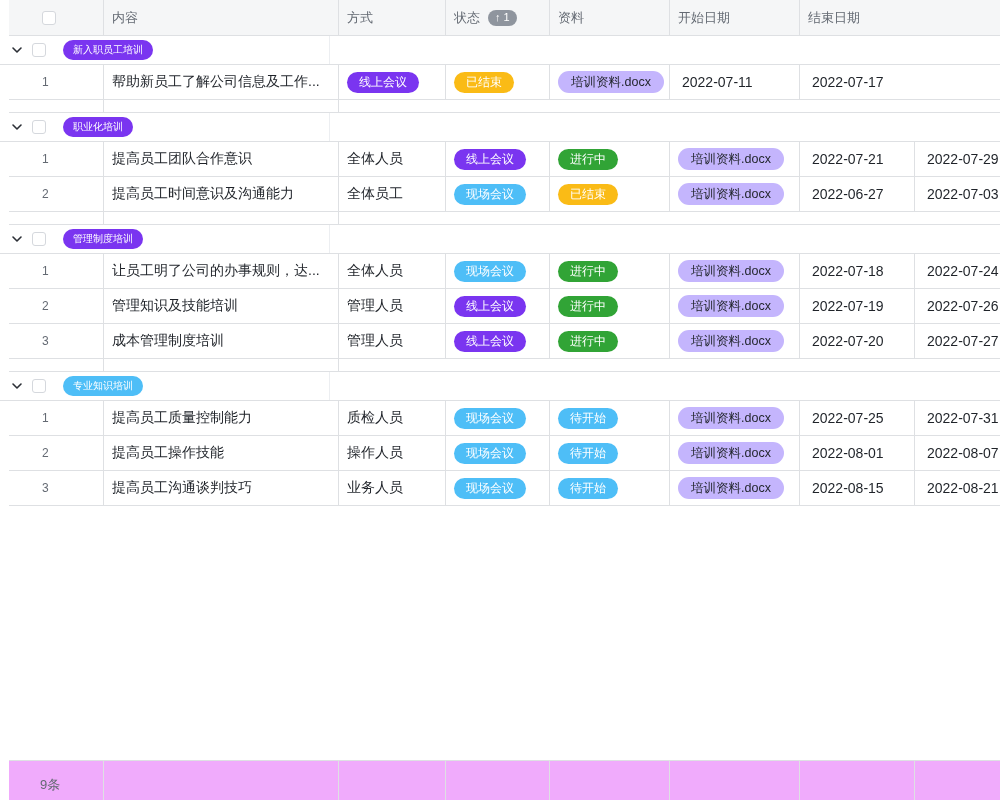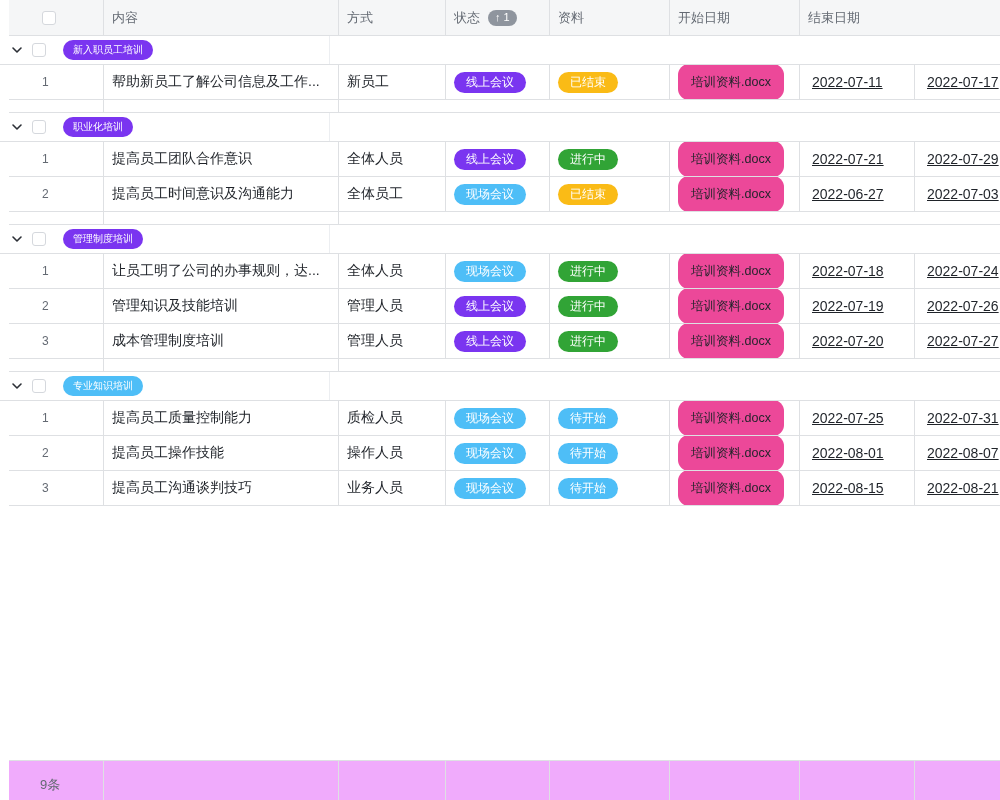--- a/index.html
+++ b/index.html
@@ -81,42 +81,42 @@
     border-radius: 11px;
     font-size: 12px;
     color: #fff;
     white-space: nowrap;
     line-height: 1;
   }
   .group-badge { font-size: 10px; padding: 0 10px; height: 20px; }
   .chip {
     display: inline-flex;
     align-items: center;
-    height: 36px;
+    height: 22px;
     padding: 0 13px;
     border-radius: 11px;
-    background: #ec4899;
+    background: #c4b5fd;
     color: #1f2329;
     font-size: 12.5px;
     white-space: nowrap;
   }
   
   .data-row { height: 35px; border-bottom: 1px solid #dee0e3; background: #fff; }
   .cell {
     display: flex;
     align-items: center;
     padding: 0 8px;
     font-size: 14px;
     border-right: 1px solid #dee0e3;
     white-space: nowrap;
     overflow: hidden;
   }
   .cell.last { border-right: none; }
   .idx-cell { padding-left: 33px; font-size: 12px; color: #646a73; }
-  .date-cell { padding-left: 12px; text-decoration: underline; }
+  .date-cell { padding-left: 12px; }
   
   .spacer-row { height: 13px; border-bottom: 1px solid #dee0e3; background: #fff; }
   .spacer-row .sp { border-right: 1px solid #dee0e3; }
   .spacer-row .sp-rest { grid-column: span 6; }
   
   .footer-row {
     position: absolute;
     left: 0; top: 760px;
     height: 49px;
     border-top: 1px solid #dee0e3;
@@ -152,21 +152,20 @@
       </svg>
   </span>
   <span class="checkbox"></span>
   <span class="pill group-badge" style="background: rgb(122, 53, 240);">新入职员工培训</span>
   <span class="vline"></span>
 </div>
 
 <div class="grid-row data-row">
   <div class="cell idx-cell">1</div>
   <div class="cell">帮助新员工了解公司信息及工作...</div>
-  <div class="cell">新员工</div>
   <div class="cell">
       <span class="pill" style="background: rgb(122, 53, 240);">线上会议</span>
     </div>
   <div class="cell">
       <span class="pill" style="background: rgb(250, 187, 22);">已结束</span>
     </div>
   <div class="cell">
       <span class="chip">培训资料.docx</span>
     </div>
   <div class="cell date-cell">2022-07-11</div>

